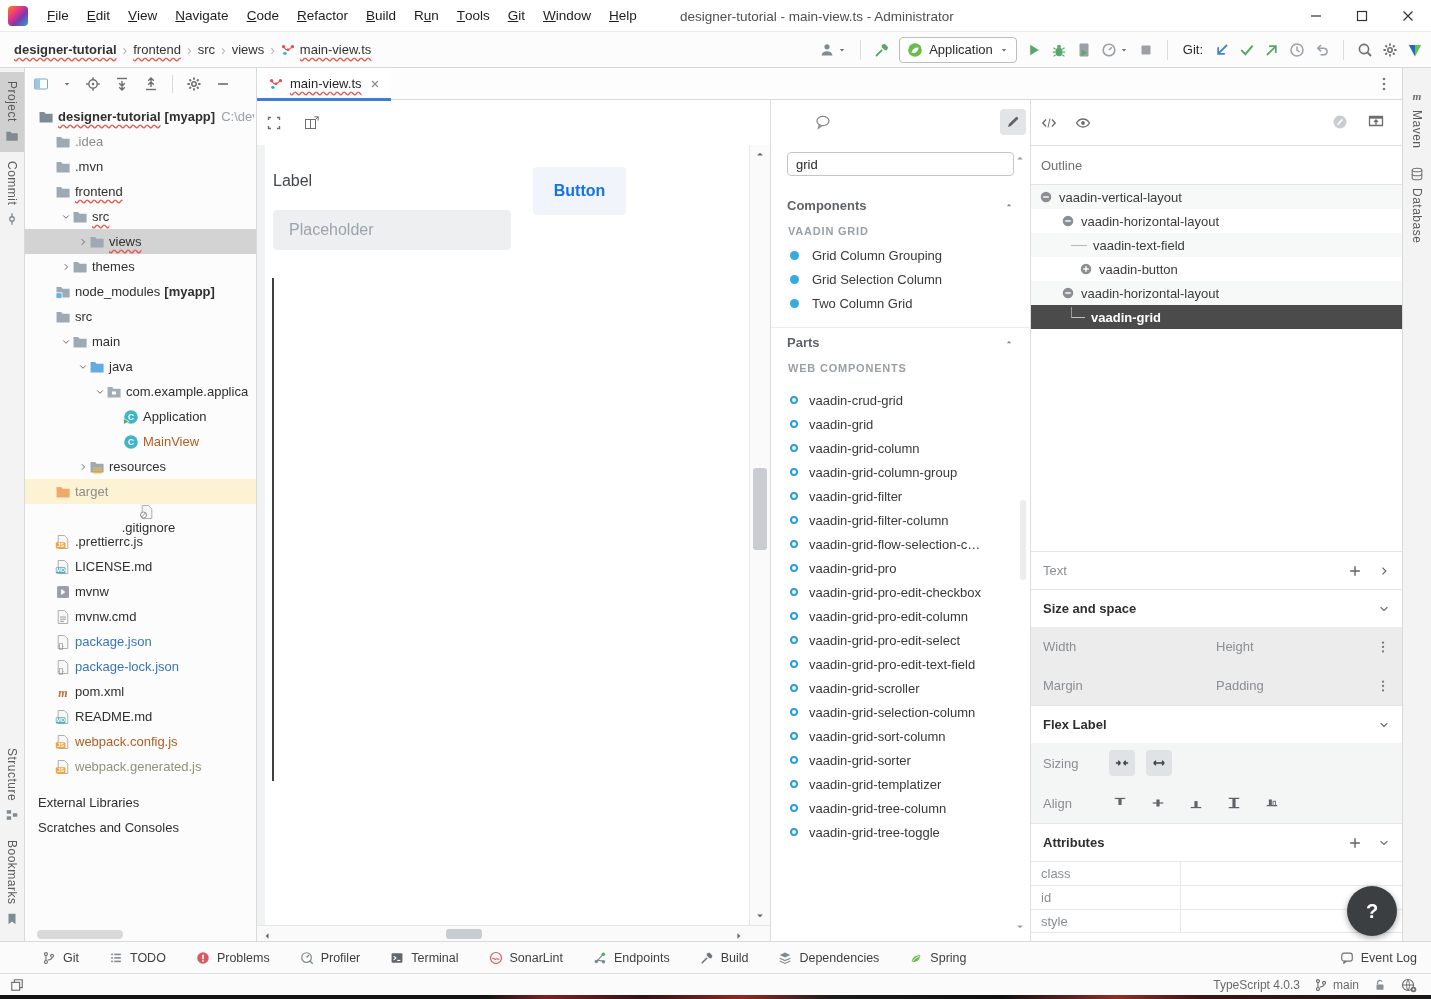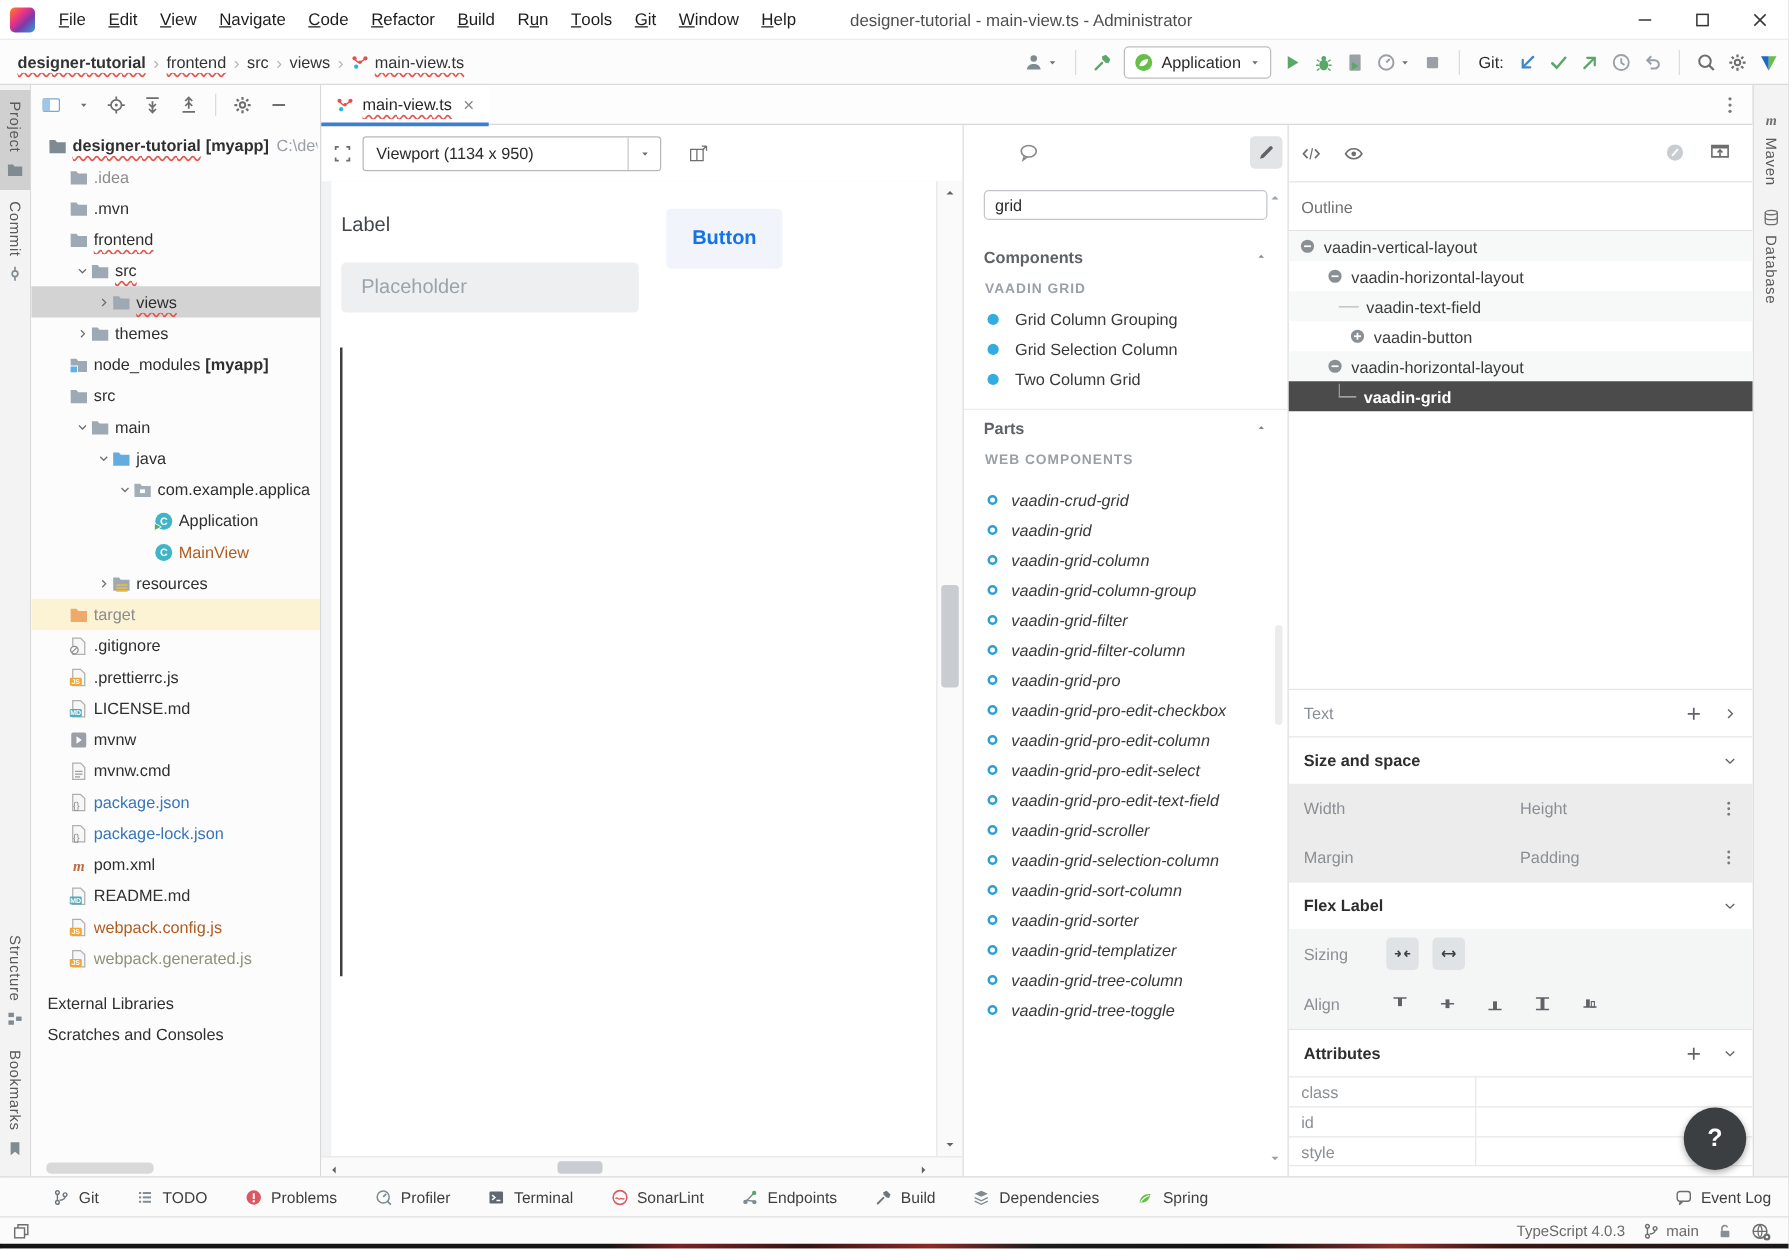--- a/index.html
+++ b/index.html
@@ -91,21 +91,21 @@
   .pal-bubble{position:absolute;left:44px;top:14px;}
   .pal-pencil{position:absolute;right:4px;top:9px;width:26px;height:26px;background:#e2e4e6;border-radius:4px;display:flex;align-items:center;justify-content:center;}
   .pal-search{margin:7px 16px 10px;height:24px;border:1px solid #c2c6ca;border-radius:4px;padding:0 8px;font-size:13px;color:#2b2b2b;width:calc(100% - 32px);background:#fff;font-family:"Liberation Sans",sans-serif;outline:none;}
   .pal-body{flex:1;position:relative;overflow:hidden;}
   .pal-sec-h{height:28px;display:flex;align-items:center;justify-content:space-between;padding:0 16px;margin-top:5px;font-weight:bold;color:#5f6368;font-size:13px;}
   .pal-group{height:24px;display:flex;align-items:center;padding:0 17px;font-size:11px;letter-spacing:.8px;color:#9aa0a6;font-weight:bold;}
   .pal-item{height:24px;display:flex;align-items:center;padding-left:19px;font-size:13px;color:#37393b;}
   .dot{width:9px;height:9px;border-radius:50%;background:#33ade1;margin-right:13px;flex:none;}
   .ring{width:8px;height:8px;border-radius:50%;border:2.5px solid #2d9fd8;background:#fff;margin-right:11px;flex:none;}
   .pal-div{border-top:1px solid #ececec;margin-top:12px;}
-  .pal-items2{margin-top:8px;font-style:italic;}
+  .pal-items2{margin-top:8px;}
   .pal-sa-up{position:absolute;right:5px;top:51px;}
   .pal-sa-down{position:absolute;right:5px;bottom:6px;}
   .pal-thumb{position:absolute;right:4px;top:400px;width:6px;height:80px;background:#ececec;border-radius:3px;}
   
   .rightpanel{flex:1;border-left:1px solid #ddd;background:#fff;display:flex;flex-direction:column;position:relative;min-width:0;}
   .rp-header{height:45px;position:relative;flex:none;}
   .rp-code{position:absolute;left:10px;top:15px;}
   .rp-eye{position:absolute;left:44px;top:15px;}
   .rp-disabled{position:absolute;right:54px;top:14px;}
   .rp-export{position:absolute;right:18px;top:13px;}
@@ -670,21 +670,21 @@
           </div>
           <div class="tree-row" style="padding-left: 18px; background: rgb(252, 243, 212);">
             <span class="chev"></span>
             <span class="ticon">
               <svg viewBox="0 0 16 16">
                 <path d="M1.5 3h4.6l1.5 1.8h7V13.5h-13z" fill="#efa96b"></path>
               </svg>
             </span>
             <span class="tlabel" style="color: rgb(140, 140, 140);">target</span>
           </div>
-          <div class="tree-row" style="padding-left: 18px;">
+          <div class="tree-row" style="padding-left: 18px; flex-direction: column;">
             <span class="chev"></span>
             <span class="ticon">
               <svg viewBox="0 0 16 16">
                 <path d="M3.2 1.5h6.2l3.4 3.4v9.6H3.2z" fill="#f7f7f7" stroke="#afafaf"></path>
                 <circle cx="4.5" cy="11" r="3" stroke="#8a8a8a" fill="#fff"></circle>
                 <path d="M2.4 13.1l4.2-4.2" stroke="#8a8a8a"></path>
               </svg>
             </span>
             <span class="tlabel">.gitignore</span>
           </div>
@@ -842,30 +842,20 @@
 
         <div class="canvas-col">
           <div class="designer-toolbar">
             <span class="ic">
                 <svg viewBox="0 0 16 16">
                   <g stroke="#6e6e6e" stroke-width="1.4" fill="none">
                     <path d="M2.5 5V2.5H5M11 2.5h2.5V5M13.5 11v2.5H11M5 13.5H2.5V11"></path>
                   </g>
                 </svg>
               </span>
-            <div class="viewport-box">
-              <span class="viewport-text">Viewport (1134 x 950)</span>
-              <span class="viewport-caret">
-                  <span class="ic ic10">
-                    <svg viewBox="0 0 16 16">
-                      <path d="M4.5 6.5h7L8 10.5z" fill="#6e6e6e"></path>
-                    </svg>
-                  </span>
-                </span>
-            </div>
             <span class="ic split-icon">
                 <svg viewBox="0 0 16 16">
                   <rect x="1.5" y="4.5" width="10" height="9" stroke="#6e6e6e" fill="none"></rect>
                   <path d="M6.5 4.5v9" stroke="#6e6e6e"></path>
                   <path d="M10.5 1.8h3.7M14.2 1.8v3.7M14.2 1.8l-3.2 3.2" stroke="#6e6e6e" fill="none"></path>
                 </svg>
               </span>
           </div>
           <div class="canvas-wrap">
             <div class="canvas-main">
@@ -977,20 +967,24 @@
                   <span class="ring"></span>
                   <span>vaadin-grid-column-group</span>
                 </div>
                 <div class="pal-item">
                   <span class="ring"></span>
                   <span>vaadin-grid-filter</span>
                 </div>
                 <div class="pal-item">
                   <span class="ring"></span>
                   <span>vaadin-grid-filter-column</span>
+                </div>
+                <div class="pal-item">
+                  <span class="ring"></span>
+                  <span>vaadin-grid-flow-selection-c…</span>
                 </div>
                 <div class="pal-item">
                   <span class="ring"></span>
                   <span>vaadin-grid-pro</span>
                 </div>
                 <div class="pal-item">
                   <span class="ring"></span>
                   <span>vaadin-grid-pro-edit-checkbox</span>
                 </div>
                 <div class="pal-item">

